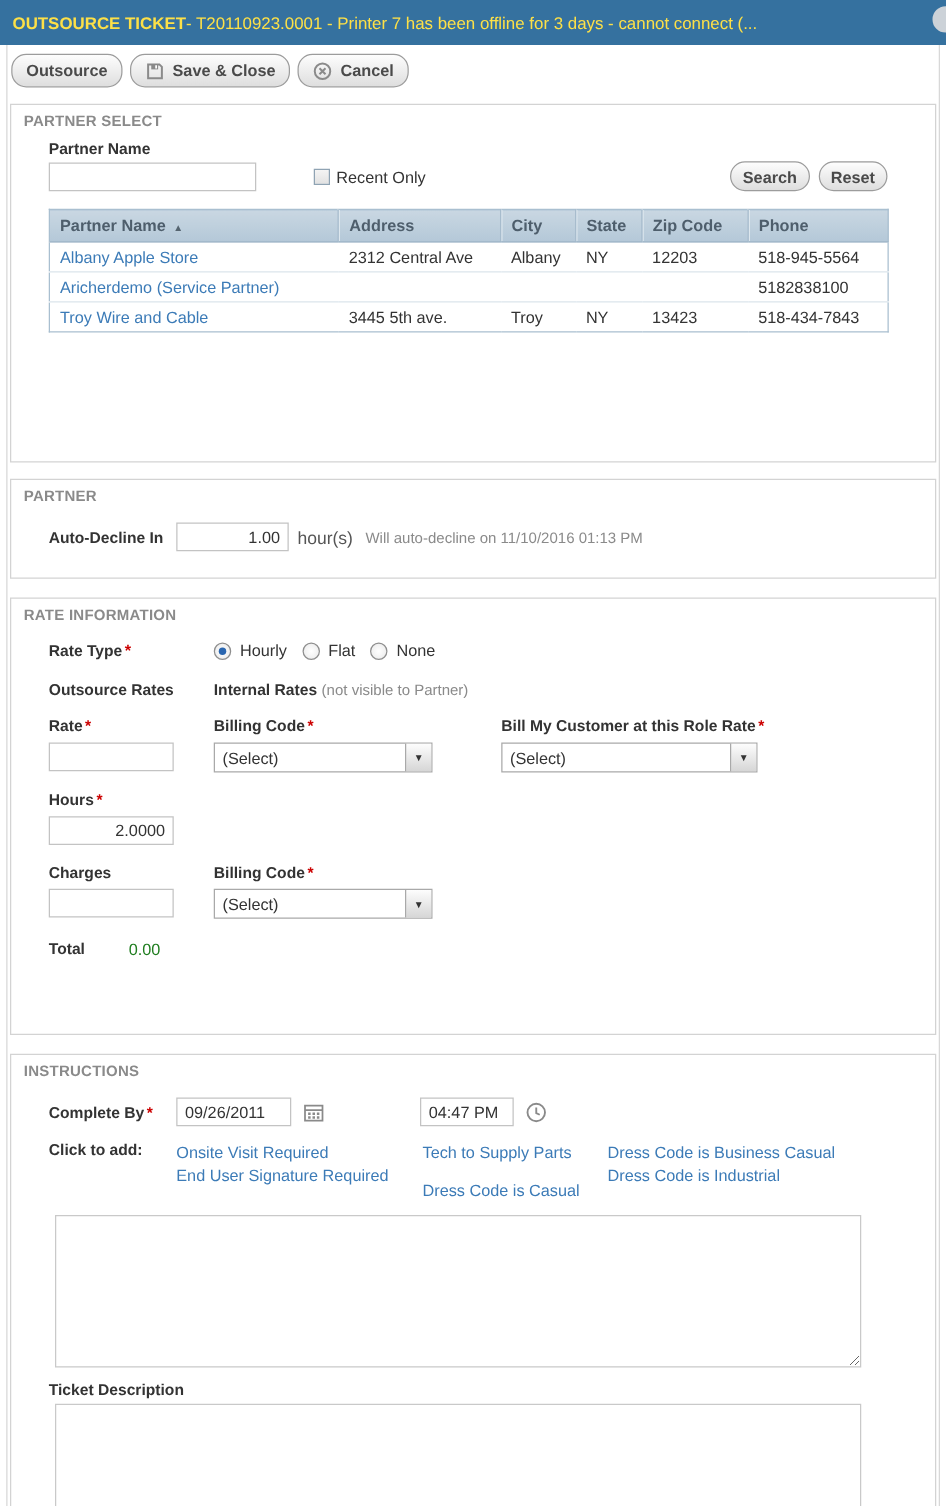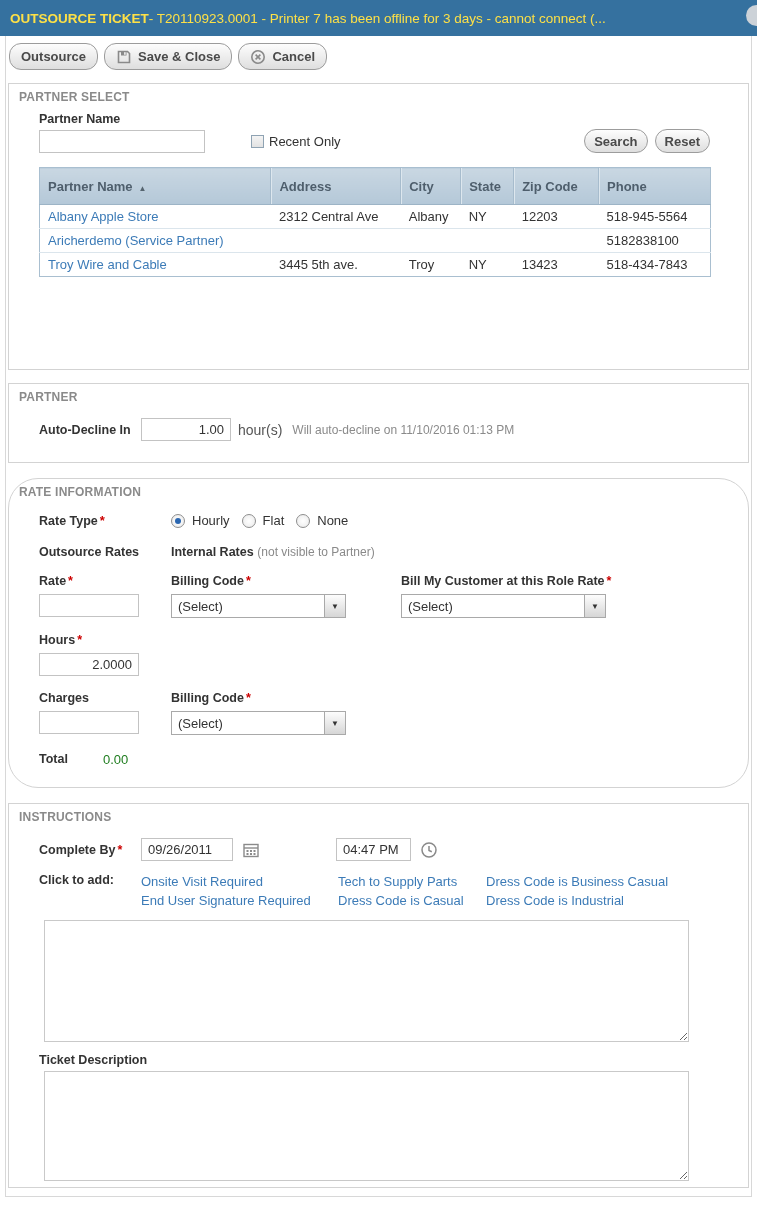--- a/index.html
+++ b/index.html
@@ -72,21 +72,21 @@
     position: relative;
   }
   .sec-title {
     font-size: 12px;
     font-weight: bold;
     color: #8a8a8a;
     letter-spacing: 0.2px;
   }
   .sec-partner-select { height: 287px; margin-top: 13px; }
   .sec-partner        { height: 80px;  margin-top: 13px; }
-  .sec-rate           { height: 310px; border-radius: 30px; }
+  .sec-rate           { height: 350px; }
   .sec-instructions   { height: 385px; }
 
   .lbl { font-size: 12.5px; font-weight: bold; color: #333; }
   .req { color: #cc0000; font-weight: bold; margin-left: 2px; }
   .note { font-size: 12px; color: #8a8a8a; font-weight: normal; }
 
   input[type="text"] {
     height: 23px;
     border: 1px solid #c3c3c3;
     padding: 2px 6px;
@@ -154,21 +154,21 @@
     width: 672px;
     border-collapse: collapse;
     border: 1px solid #a9bfd0;
   }
   table.partners th {
     background: linear-gradient(#c9d7e2, #b4c8d8);
     color: #4e5e6c;
     font-size: 13px;
     font-weight: bold;
     text-align: left;
-    height: 37px;
+    height: 26px;
     padding: 0 8px;
     border-bottom: 1px solid #9db4c6;
   }
   table.partners th + th { border-left: 1px solid #a7bccd; box-shadow: inset 1px 0 0 #dde7ee; }
   table.partners td {
     height: 24px;
     padding: 0 8px;
     font-size: 13px;
     color: #333;
     border-top: 1px solid #dbe5ec;
@@ -206,21 +206,21 @@
   
   .cb-row { display: flex; align-items: center; margin: 14px 0 0 20px; }
   .cb-row .lbl { width: 102px; }
   .date-input { width: 92px; }
   .icon-after { margin-left: 9px; display: inline-flex; }
   .time-input { margin-left: 76px; width: 75px; }
   .cta-row { display: flex; margin: 11px 0 0 20px; }
   .cta-row .lbl { width: 102px; padding-top: 1px; }
   .cta-col { display: flex; flex-direction: column; line-height: 19px; }
   .cta-col-1 { width: 197px; }
-  .cta-col-2 { width: 148px; }
+  .cta-col-2 { width: 148px; gap: 12px; }
   textarea {
     display: block;
     margin: 10px 0 0 25px;
     width: 645px;
     border: 1px solid #c9c9c9;
     font-family: "Liberation Sans", sans-serif;
     font-size: 13px;
     color: #333;
     resize: both;
   }

